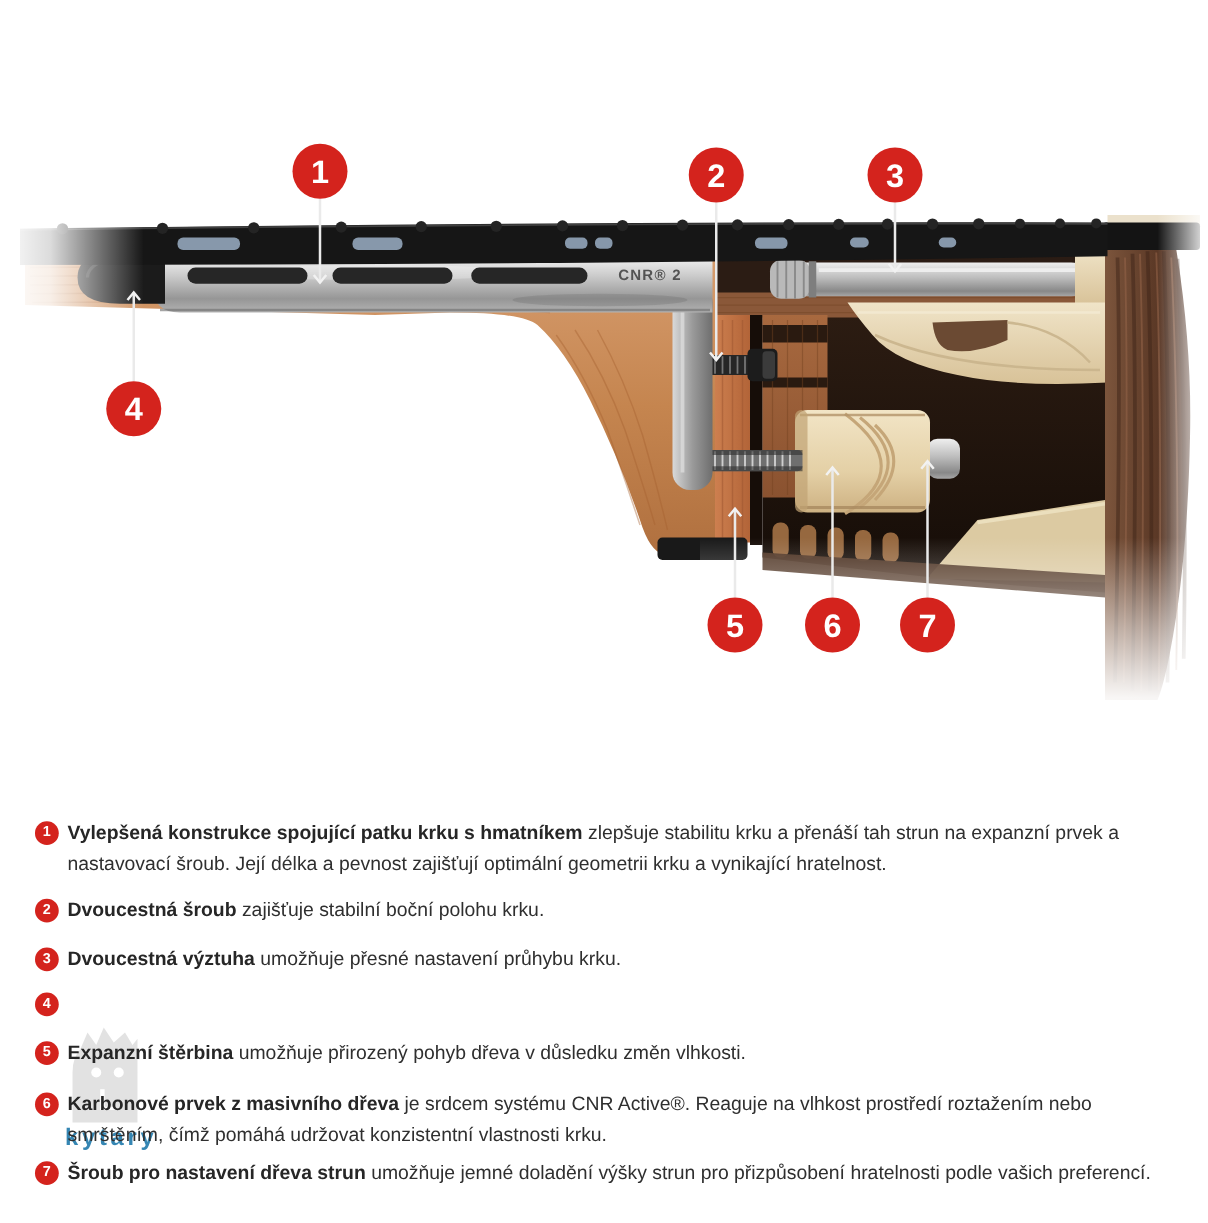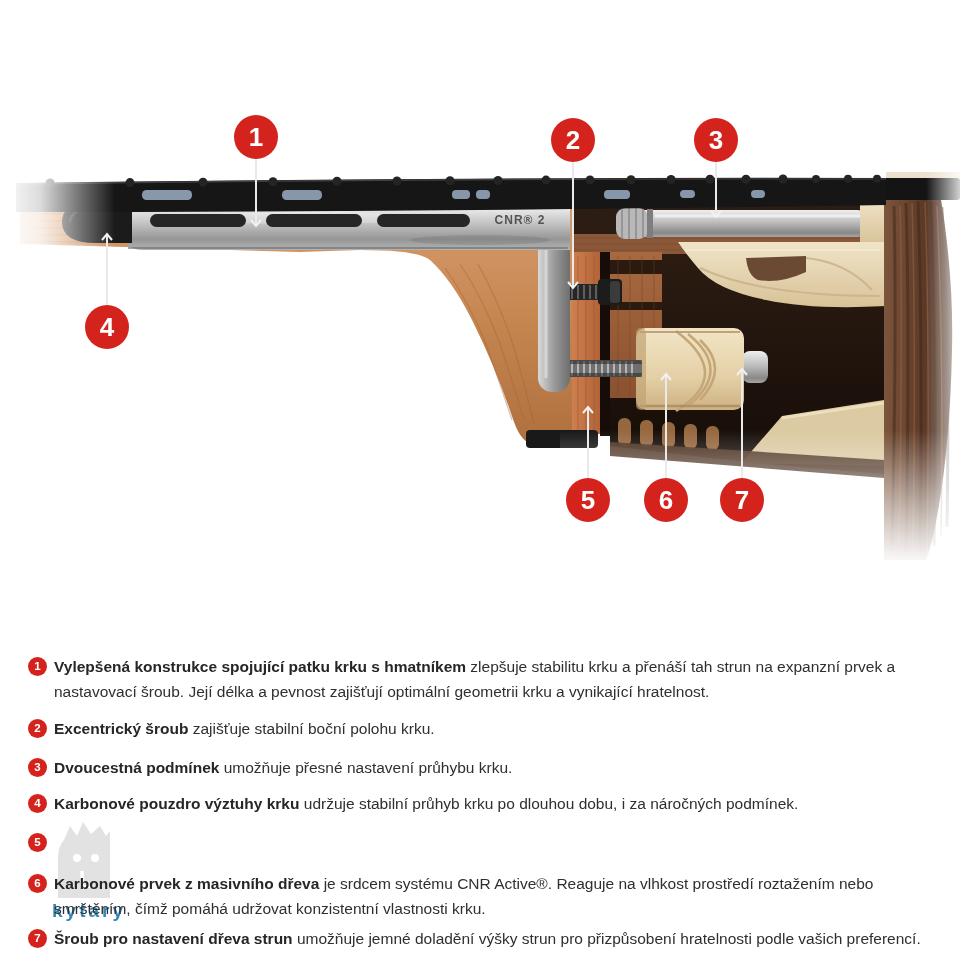--- a/index.html
+++ b/index.html
@@ -307,32 +307,32 @@
     <div class="wm-text">kytary</div>
   </div>
 
   <div class="legend">
       <div class="legend-item" style="top: 654px;">
         <span class="badge" style="background: rgb(212, 35, 29);">1</span>
         <p><b>Vylepšená konstrukce spojující patku krku s hmatníkem </b>zlepšuje stabilitu krku a přenáší tah strun na expanzní prvek a nastavovací šroub. Její délka a pevnost zajišťují optimální geometrii krku a vynikající hratelnost.</p>
       </div>
       <div class="legend-item" style="top: 716px;">
         <span class="badge" style="background: rgb(212, 35, 29);">2</span>
-        <p><b>Excentrický šroub </b>zajišťuje stabilní boční polohu krku.</p>
+        <p><b>Dvoucestná šroub </b>zajišťuje stabilní boční polohu krku.</p>
       </div>
       <div class="legend-item" style="top: 755px;">
         <span class="badge" style="background: rgb(212, 35, 29);">3</span>
-        <p><b>Dvoucestná podmínek </b>umožňuje přesné nastavení průhybu krku.</p>
+        <p><b>Dvoucestná výztuha </b>umožňuje přesné nastavení průhybu krku.</p>
       </div>
       <div class="legend-item" style="top: 791px;">
         <span class="badge" style="background: rgb(212, 35, 29);">4</span>
-        <p><b>Karbonové pouzdro výztuhy krku </b>udržuje stabilní průhyb krku po dlouhou dobu, i za náročných podmínek.</p>
       </div>
       <div class="legend-item" style="top: 830px;">
         <span class="badge" style="background: rgb(212, 35, 29);">5</span>
+        <p><b>Expanzní štěrbina </b>umožňuje přirozený pohyb dřeva v důsledku změn vlhkosti.</p>
       </div>
       <div class="legend-item" style="top: 871px;">
         <span class="badge" style="background: rgb(212, 35, 29);">6</span>
         <p><b>Karbonové prvek z masivního dřeva </b>je srdcem systému CNR Active®. Reaguje na vlhkost prostředí roztažením nebo smrštěním, čímž pomáhá udržovat konzistentní vlastnosti krku.</p>
       </div>
       <div class="legend-item" style="top: 926px;">
         <span class="badge" style="background: rgb(212, 35, 29);">7</span>
         <p><b>Šroub pro nastavení dřeva strun </b>umožňuje jemné doladění výšky strun pro přizpůsobení hratelnosti podle vašich preferencí.</p>
       </div>
     </div>

